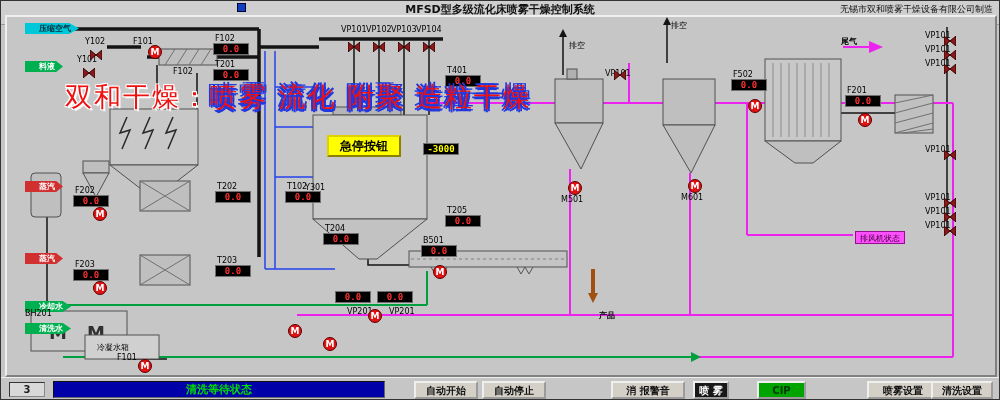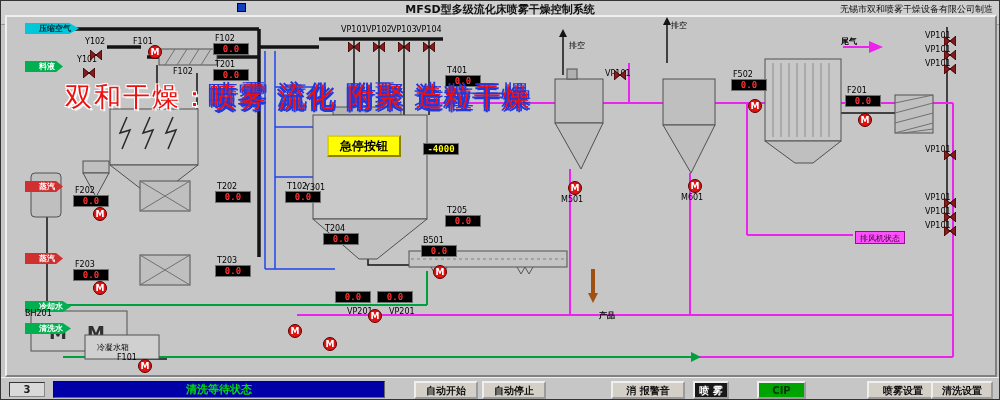--- a/index.html
+++ b/index.html
@@ -179,21 +179,21 @@
         <div class="lbl" style="left: 918px; top: 14px;">VP101</div>
         <div class="lbl" style="left: 918px; top: 28px;">VP101</div>
         <div class="lbl" style="left: 918px; top: 42px;">VP101</div>
         <div class="lbl" style="left: 918px; top: 128px;">VP101</div>
         <div class="lbl" style="left: 918px; top: 176px;">VP101</div>
         <div class="lbl" style="left: 918px; top: 190px;">VP101</div>
         <div class="lbl" style="left: 918px; top: 204px;">VP101</div>
         <div class="disp" style="left: 206px; top: 26px;"><span style="color: rgb(255, 48, 48);">0.0</span><span class="disp-lbl">F102</span></div>
         <div class="disp" style="left: 206px; top: 52px;"><span style="color: rgb(255, 48, 48);">0.0</span><span class="disp-lbl">T201</span></div>
         <div class="disp" style="left: 438px; top: 58px;"><span style="color: rgb(255, 48, 48);">0.0</span><span class="disp-lbl">T401</span></div>
-        <div class="disp" style="left: 416px; top: 126px;"><span style="color: rgb(255, 255, 0);">-4000</span></div>
+        <div class="disp" style="left: 416px; top: 126px;"><span style="color: rgb(255, 255, 0);">-3000</span></div>
         <div class="disp" style="left: 278px; top: 174px;"><span style="color: rgb(255, 48, 48);">0.0</span><span class="disp-lbl">T102</span></div>
         <div class="disp" style="left: 208px; top: 174px;"><span style="color: rgb(255, 48, 48);">0.0</span><span class="disp-lbl">T202</span></div>
         <div class="disp" style="left: 208px; top: 248px;"><span style="color: rgb(255, 48, 48);">0.0</span><span class="disp-lbl">T203</span></div>
         <div class="disp" style="left: 316px; top: 216px;"><span style="color: rgb(255, 48, 48);">0.0</span><span class="disp-lbl">T204</span></div>
         <div class="disp" style="left: 438px; top: 198px;"><span style="color: rgb(255, 48, 48);">0.0</span><span class="disp-lbl">T205</span></div>
         <div class="disp" style="left: 66px; top: 178px;"><span style="color: rgb(255, 48, 48);">0.0</span><span class="disp-lbl">F202</span></div>
         <div class="disp" style="left: 66px; top: 252px;"><span style="color: rgb(255, 48, 48);">0.0</span><span class="disp-lbl">F203</span></div>
         <div class="disp" style="left: 724px; top: 62px;"><span style="color: rgb(255, 48, 48);">0.0</span><span class="disp-lbl">F502</span></div>
         <div class="disp" style="left: 838px; top: 78px;"><span style="color: rgb(255, 48, 48);">0.0</span><span class="disp-lbl">F201</span></div>
         <div class="disp" style="left: 328px; top: 274px;"><span style="color: rgb(255, 48, 48);">0.0</span></div>

